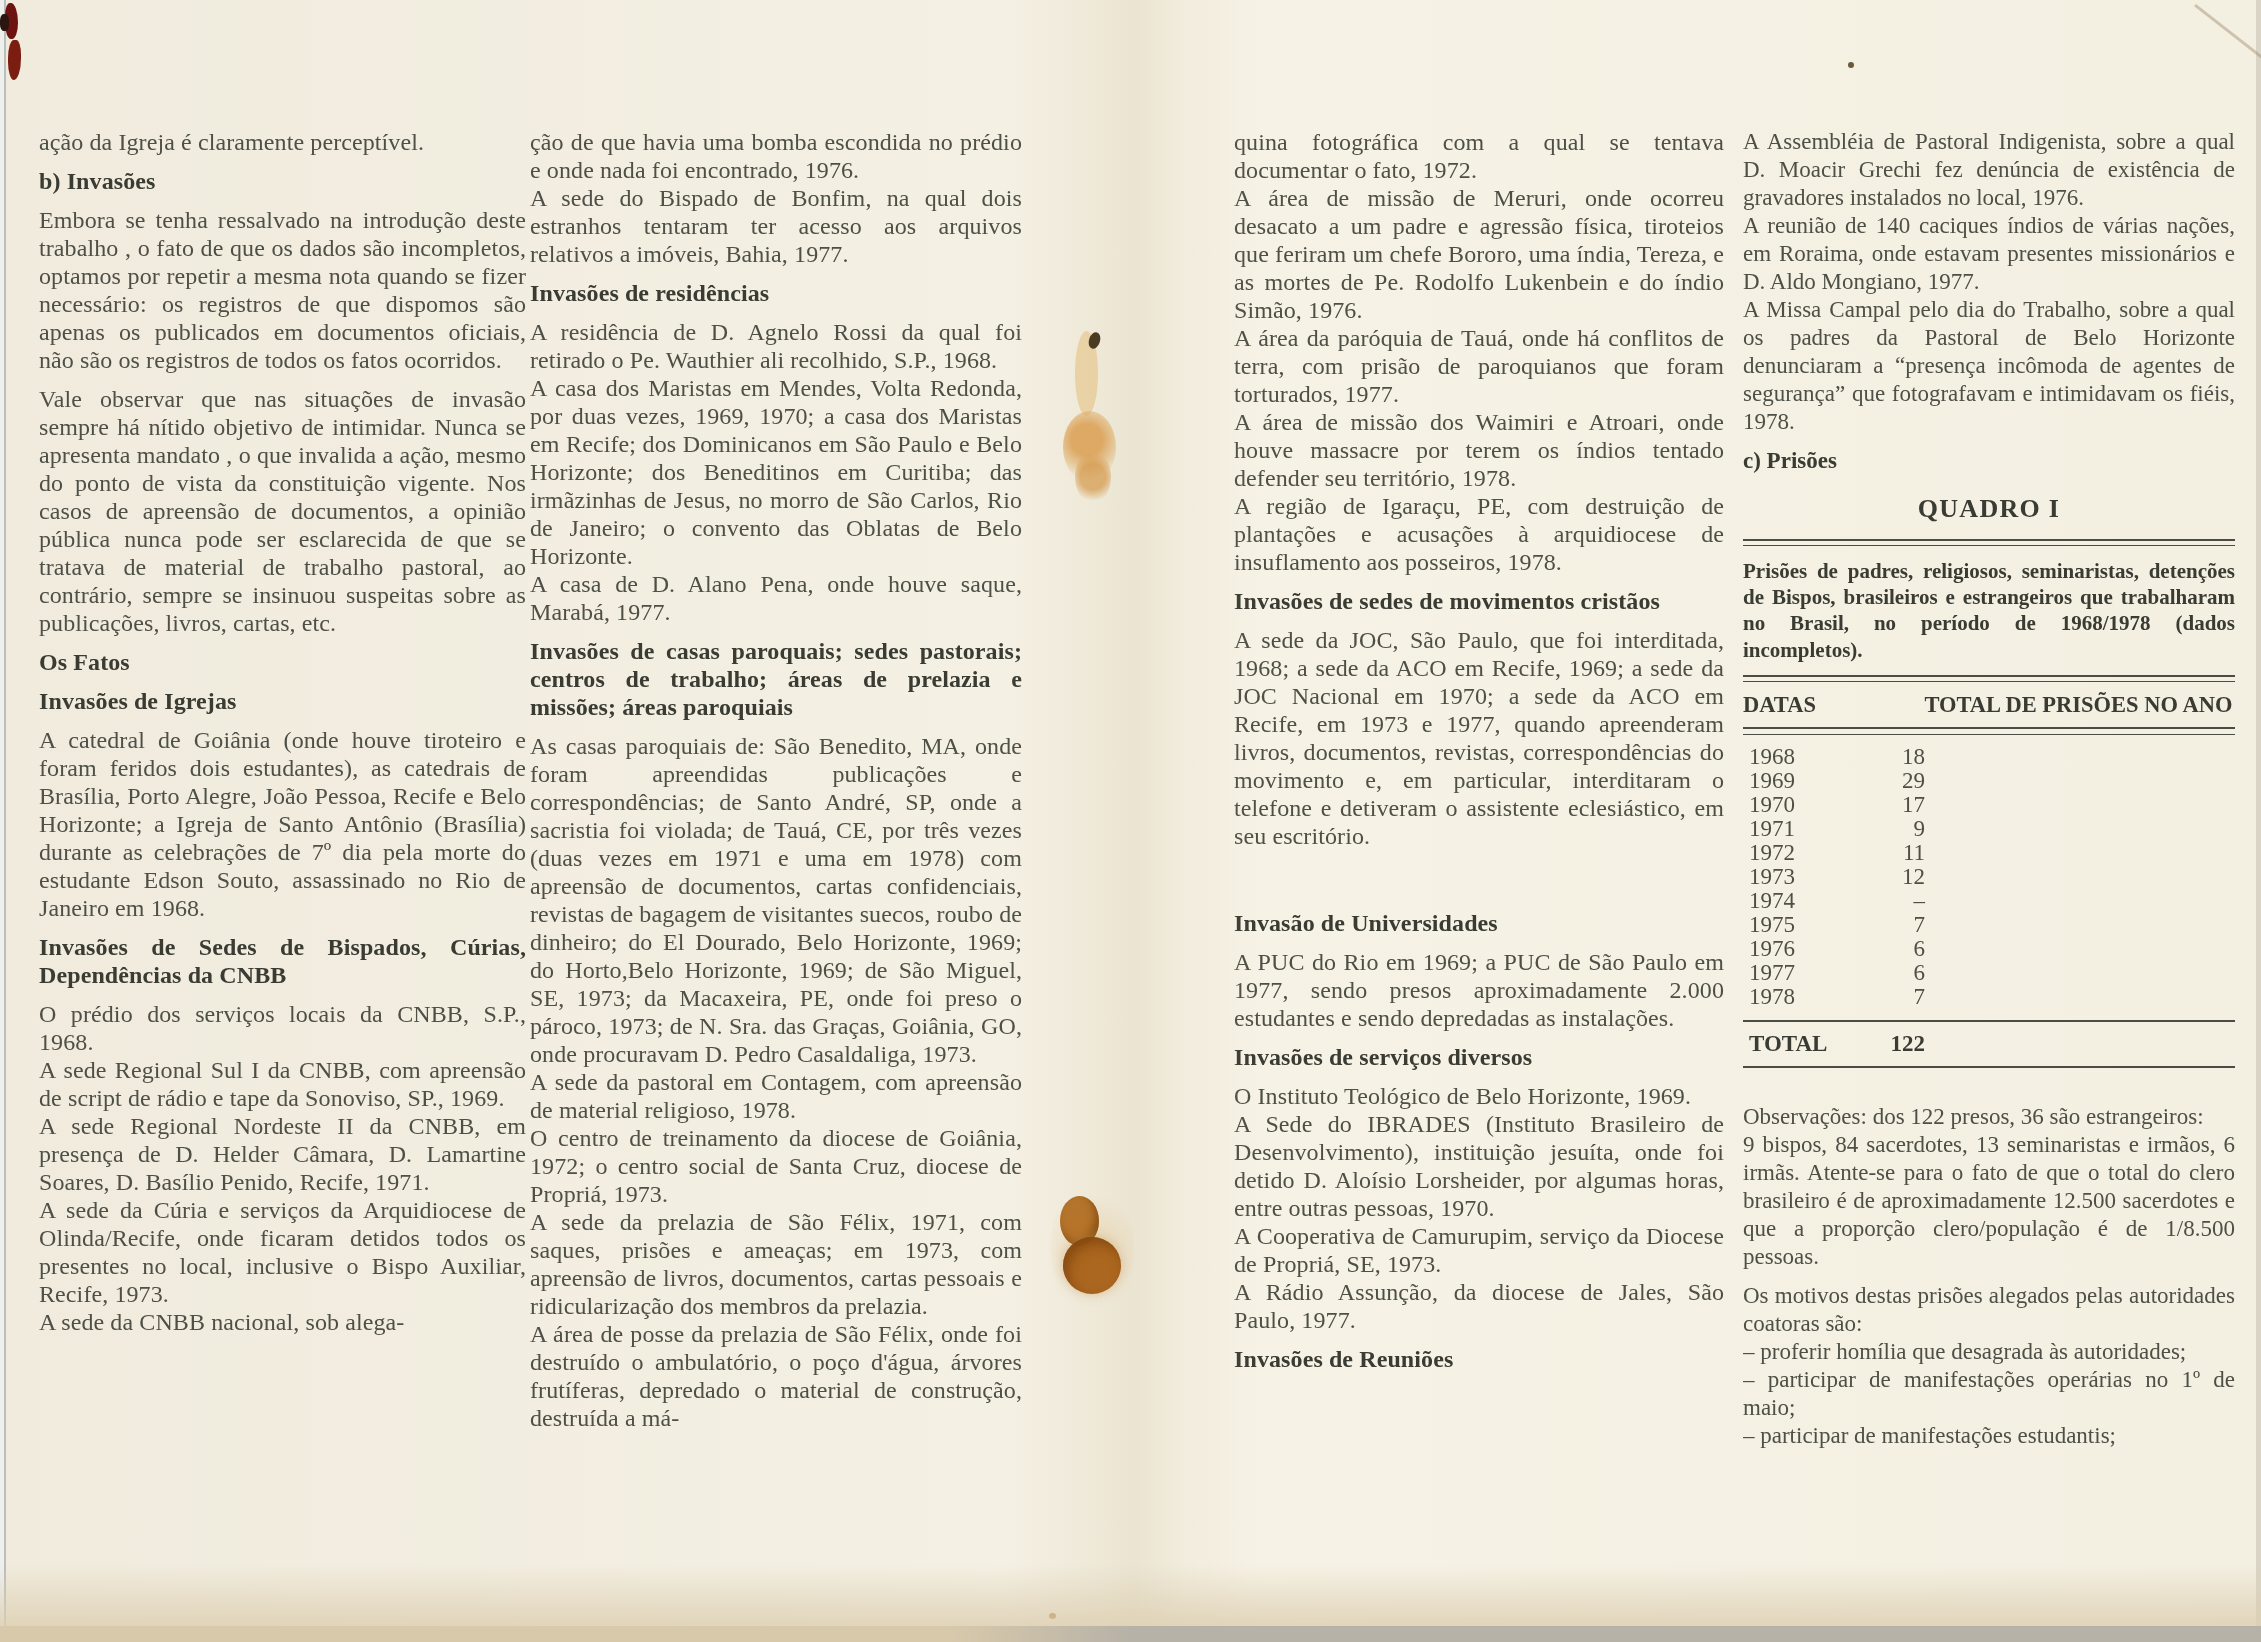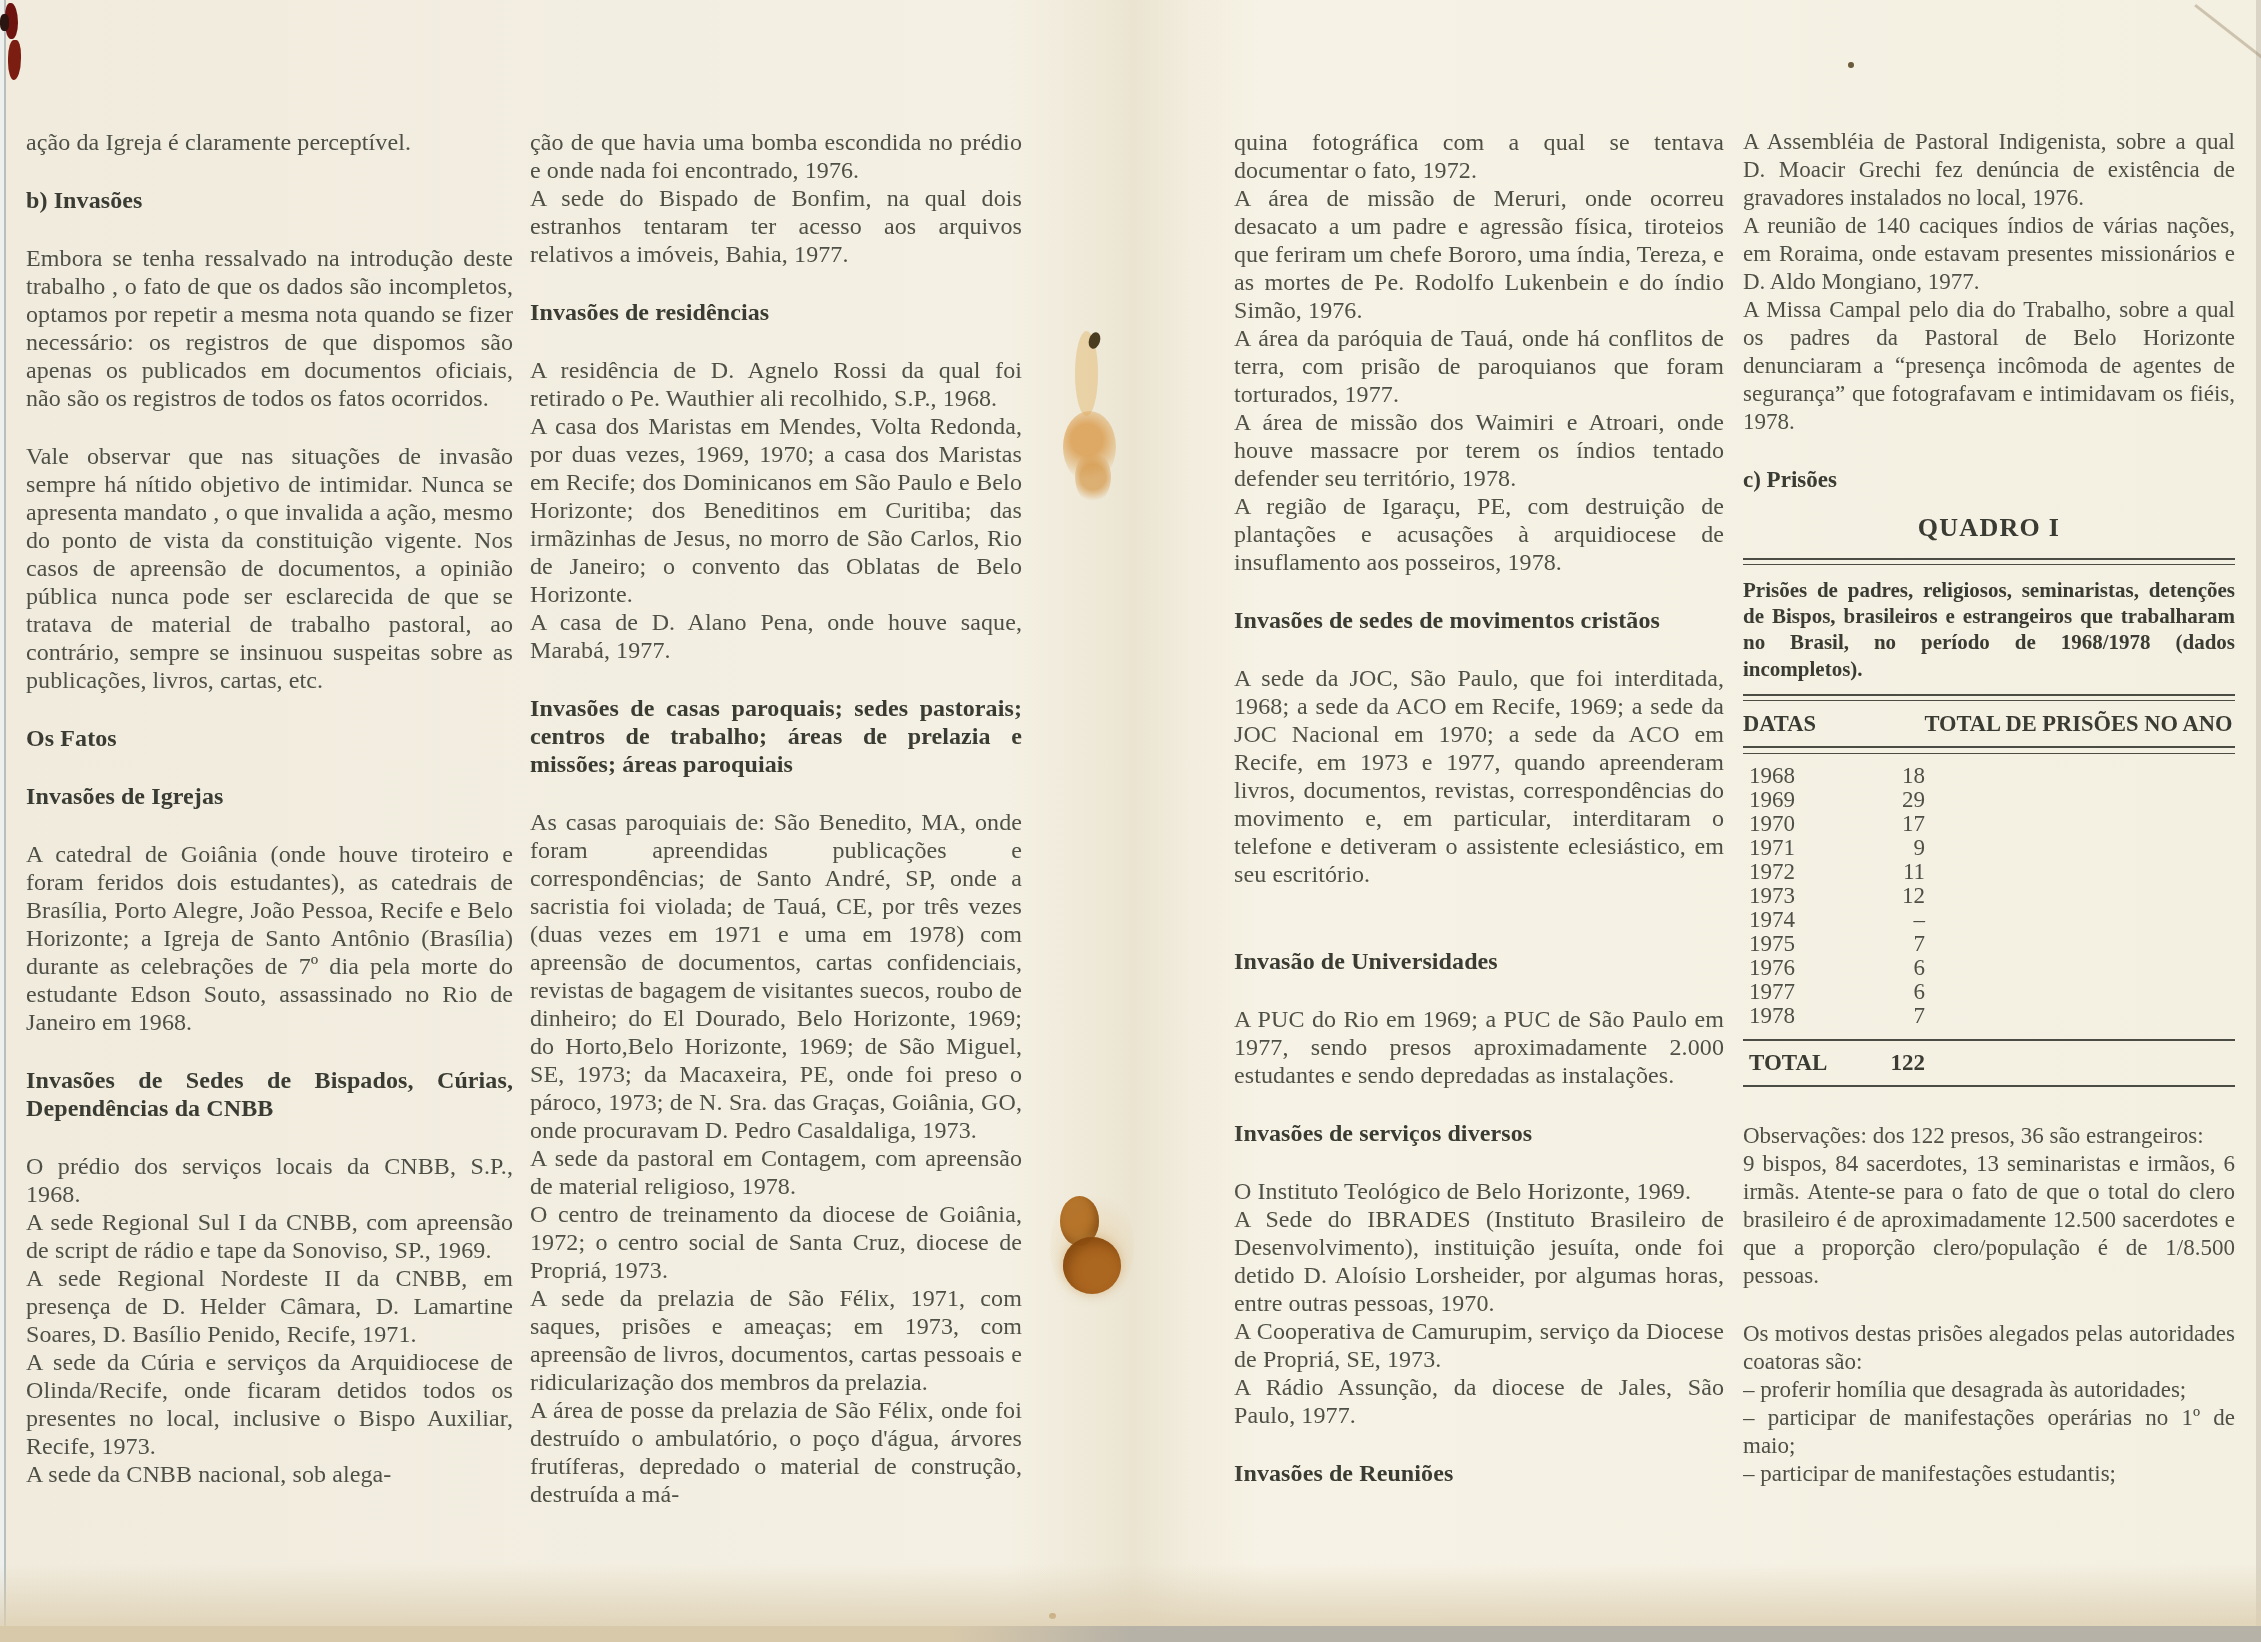--- a/index.html
+++ b/index.html
@@ -5,27 +5,27 @@
   html,body{margin:0;padding:0;}
   body{
     width:2261px;height:1643px;position:relative;overflow:hidden;
     background:linear-gradient(90deg,#f0ebdd 0%,#f3efe2 38%,#f6f2e5 55%,#f3efe1 100%);
     font-family:"Liberation Serif","DejaVu Serif",serif;
     color:#4e4f46;
   }
   .page{position:absolute;inset:0;}
   .col{position:absolute;top:128px;height:1507px;overflow:hidden;text-align:justify;
        font-size:24px;line-height:28px;letter-spacing:0.1px;}
-  #c1{left:26px;width:487px;}
+  #c1{left:39px;width:487px;}
   #c2{left:530px;width:492px;}
   #c3{left:1234px;width:490px;}
   #c4{left:1743px;width:492px;top:128px;height:1507px;position:absolute;text-align:justify;
       font-size:23px;line-height:28px;overflow:hidden;}
   .blk{margin:0;padding:0;}
-  p.p,h3.h{margin-top:30px;}
+  p.p,h3.h{margin-top:11px;}
   h3.h2{margin-top:59px;}
   p.li{margin-top:0;}
   h3{font-size:inherit;font-weight:bold;color:#3a3b33;text-align:justify;}
   
   .quadro{margin-top:20px;margin-bottom:35px;}
   .q-title{font-weight:bold;text-align:center;font-size:26px;letter-spacing:1.3px;color:#3a3b33;margin-bottom:15.5px;}
   .rule{border:0;border-top:2.6px solid #4b4c43;border-bottom:1.9px solid #4b4c43;height:4.5px;}
   .rule.single{border-bottom:0;height:0;}
   .q-note{font-weight:bold;font-size:21px;line-height:26.4px;margin:11.6px 0;color:#3a3b33;text-align:justify;}
   .q-header{display:flex;justify-content:space-between;font-weight:bold;color:#3a3b33;

